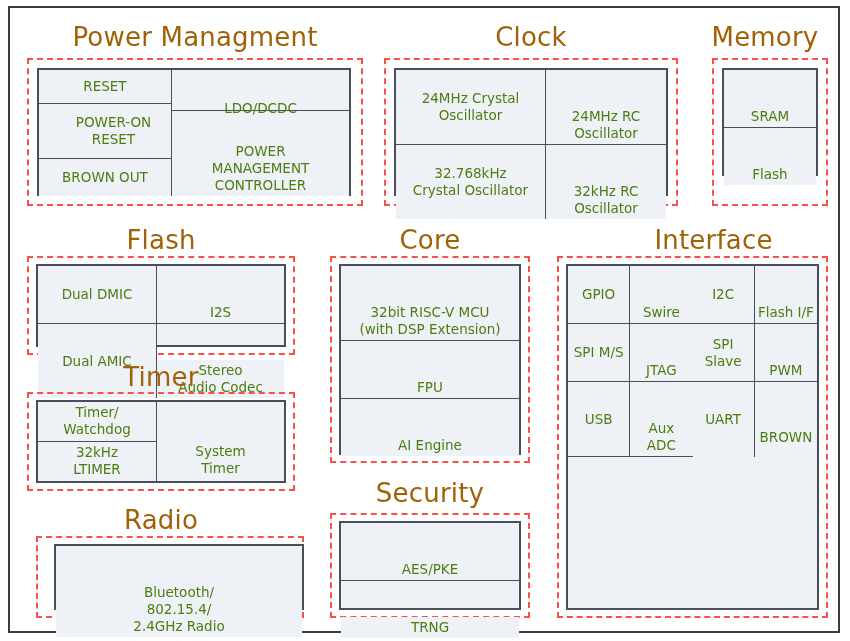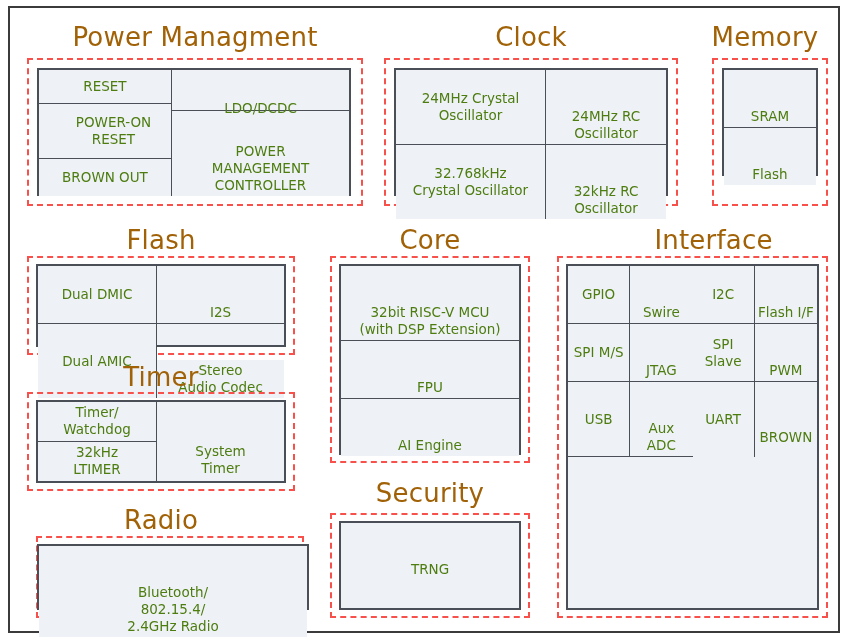--- a/index.html
+++ b/index.html
@@ -152,21 +152,21 @@
     <div class="cell last-col last-row" style="grid-column:2; grid-row:1 / span 2;">System
 Timer</div>
     <div class="cell last-row" style="grid-column:1; grid-row:2;">32kHz
 LTIMER</div>
   </div>
 
   <div class="sec-title" style="left:27px; top:505px; width:268px;">Radio</div>
 
   <div class="group" style="left:36px; top:536px; width:268px; height:82px;"></div>
 
-  <div class="grid" style="left:37px; top:544px; width:272px; height:66px;
+  <div class="grid" style="left:54px; top:544px; width:250px; height:66px;
               grid-template-columns: 1fr;
               grid-template-rows: 1fr;">
     <div class="cell last-col last-row">Bluetooth/
 802.15.4/
 2.4GHz Radio</div>
   </div>
 
   <div class="sec-title" style="left:330px; top:225px; width:200px;">Core</div>
 
   <div class="group" style="left:330px; top:256px; width:200px; height:207px;"></div>
@@ -180,20 +180,21 @@
     <div class="cell last-col last-row">AI Engine</div>
   </div>
 
   <div class="sec-title" style="left:330px; top:478px; width:200px;">Security</div>
 
   <div class="group" style="left:330px; top:513px; width:200px; height:105px;"></div>
 
   <div class="grid" style="left:339px; top:521px; width:182px; height:89px;
               grid-template-columns: 1fr;
               grid-template-rows: 1fr 1fr;">
+    <div class="cell last-col">AES/PKE</div>
     <div class="cell last-col last-row">TRNG</div>
   </div>
 
   <div class="sec-title" style="left:578px; top:225px; width:271px;">Interface</div>
 
   <div class="group" style="left:557px; top:256px; width:271px; height:362px;"></div>
 
   <div class="grid" style="left:566px; top:264px; width:253px; height:346px;
               grid-template-columns: 1fr 1fr 1fr 1fr;
               grid-template-rows: repeat(6, 1fr);">

